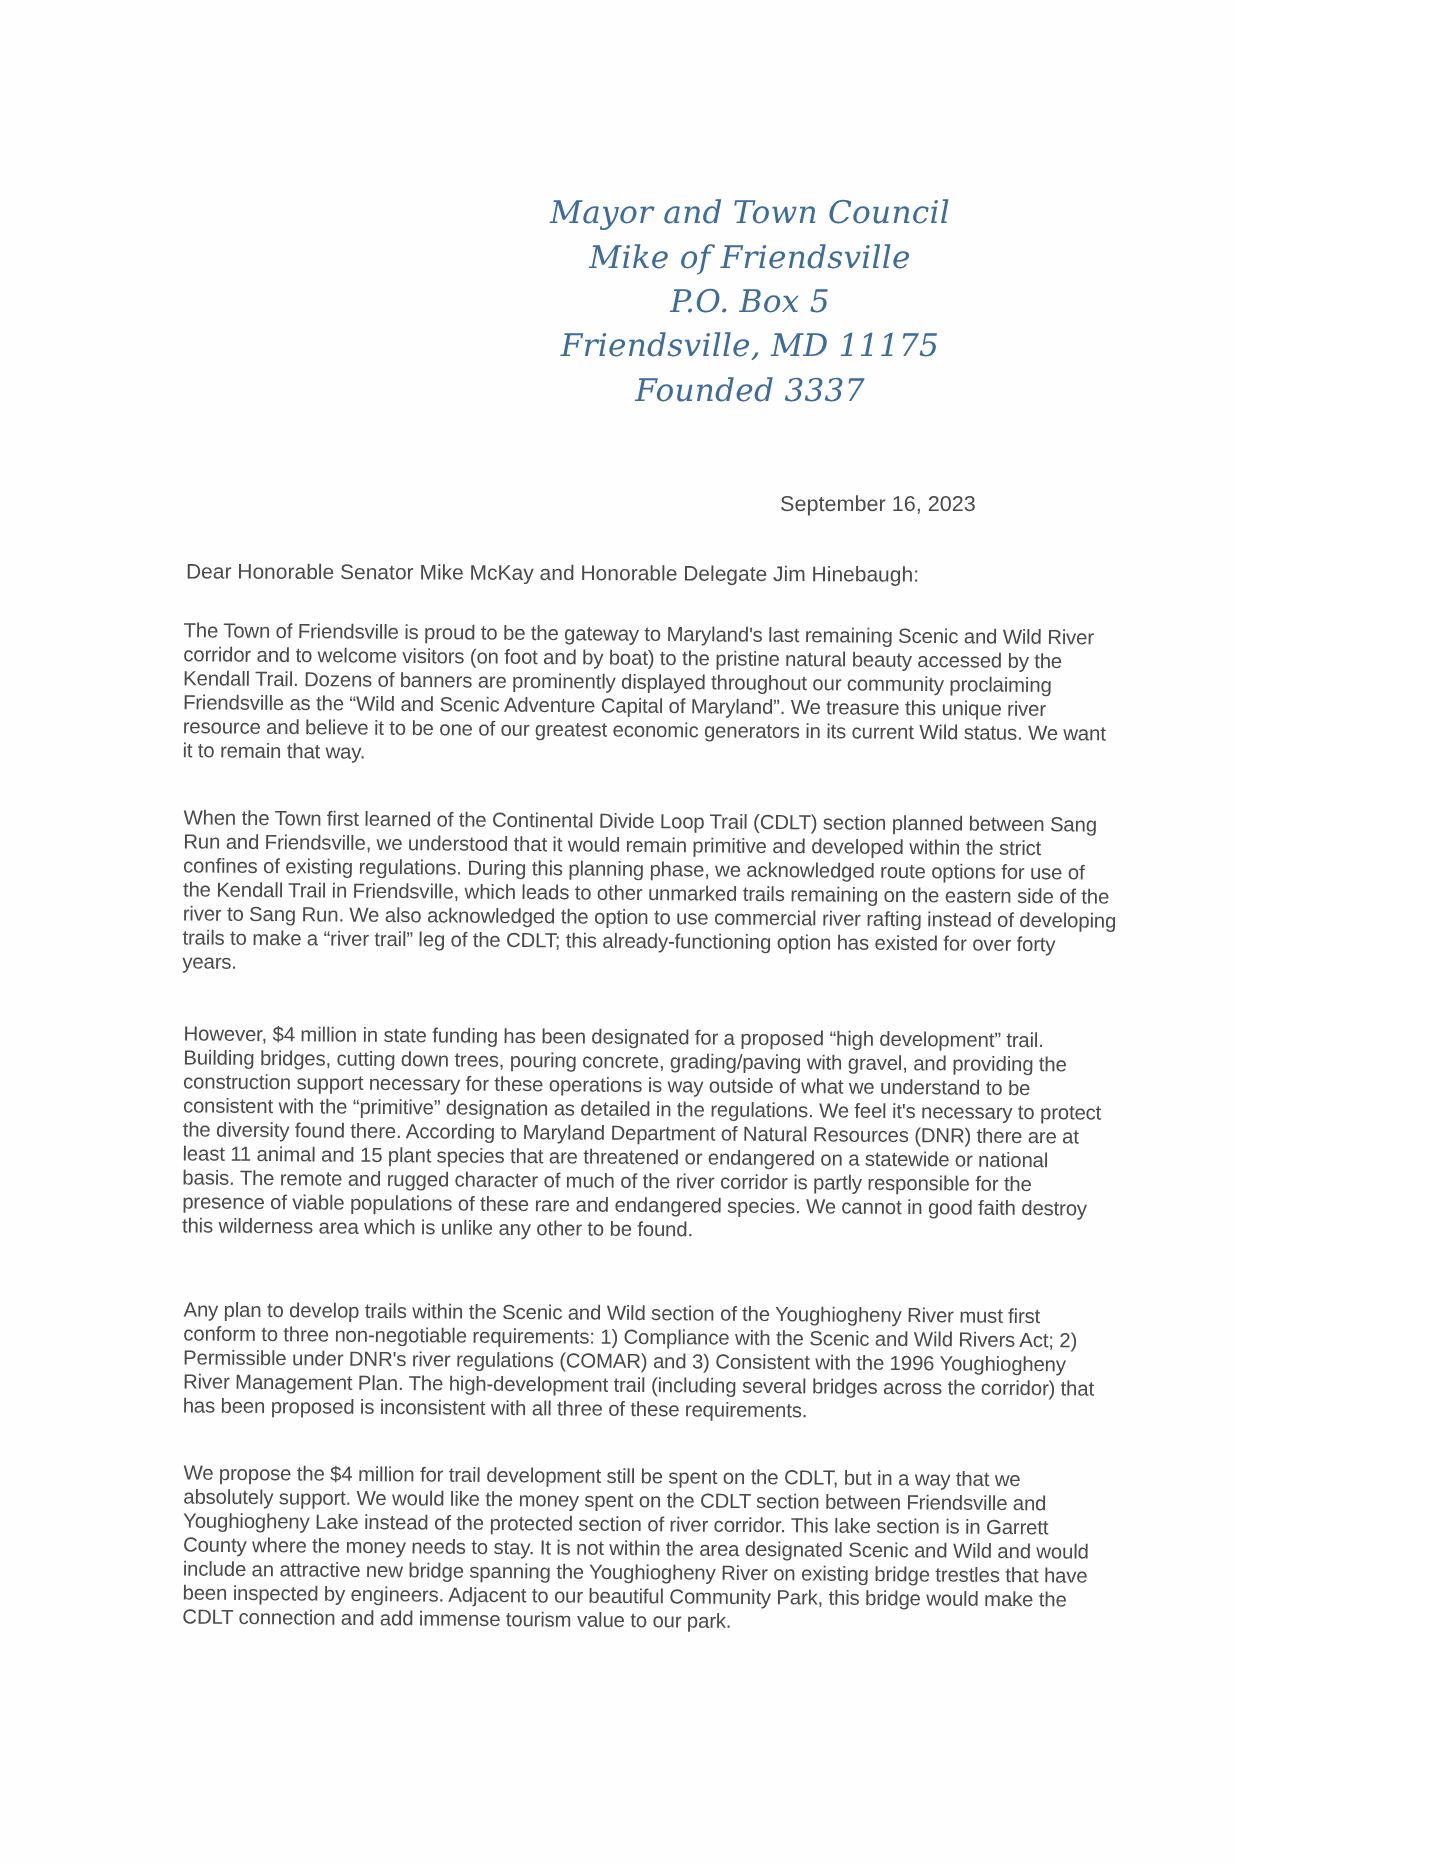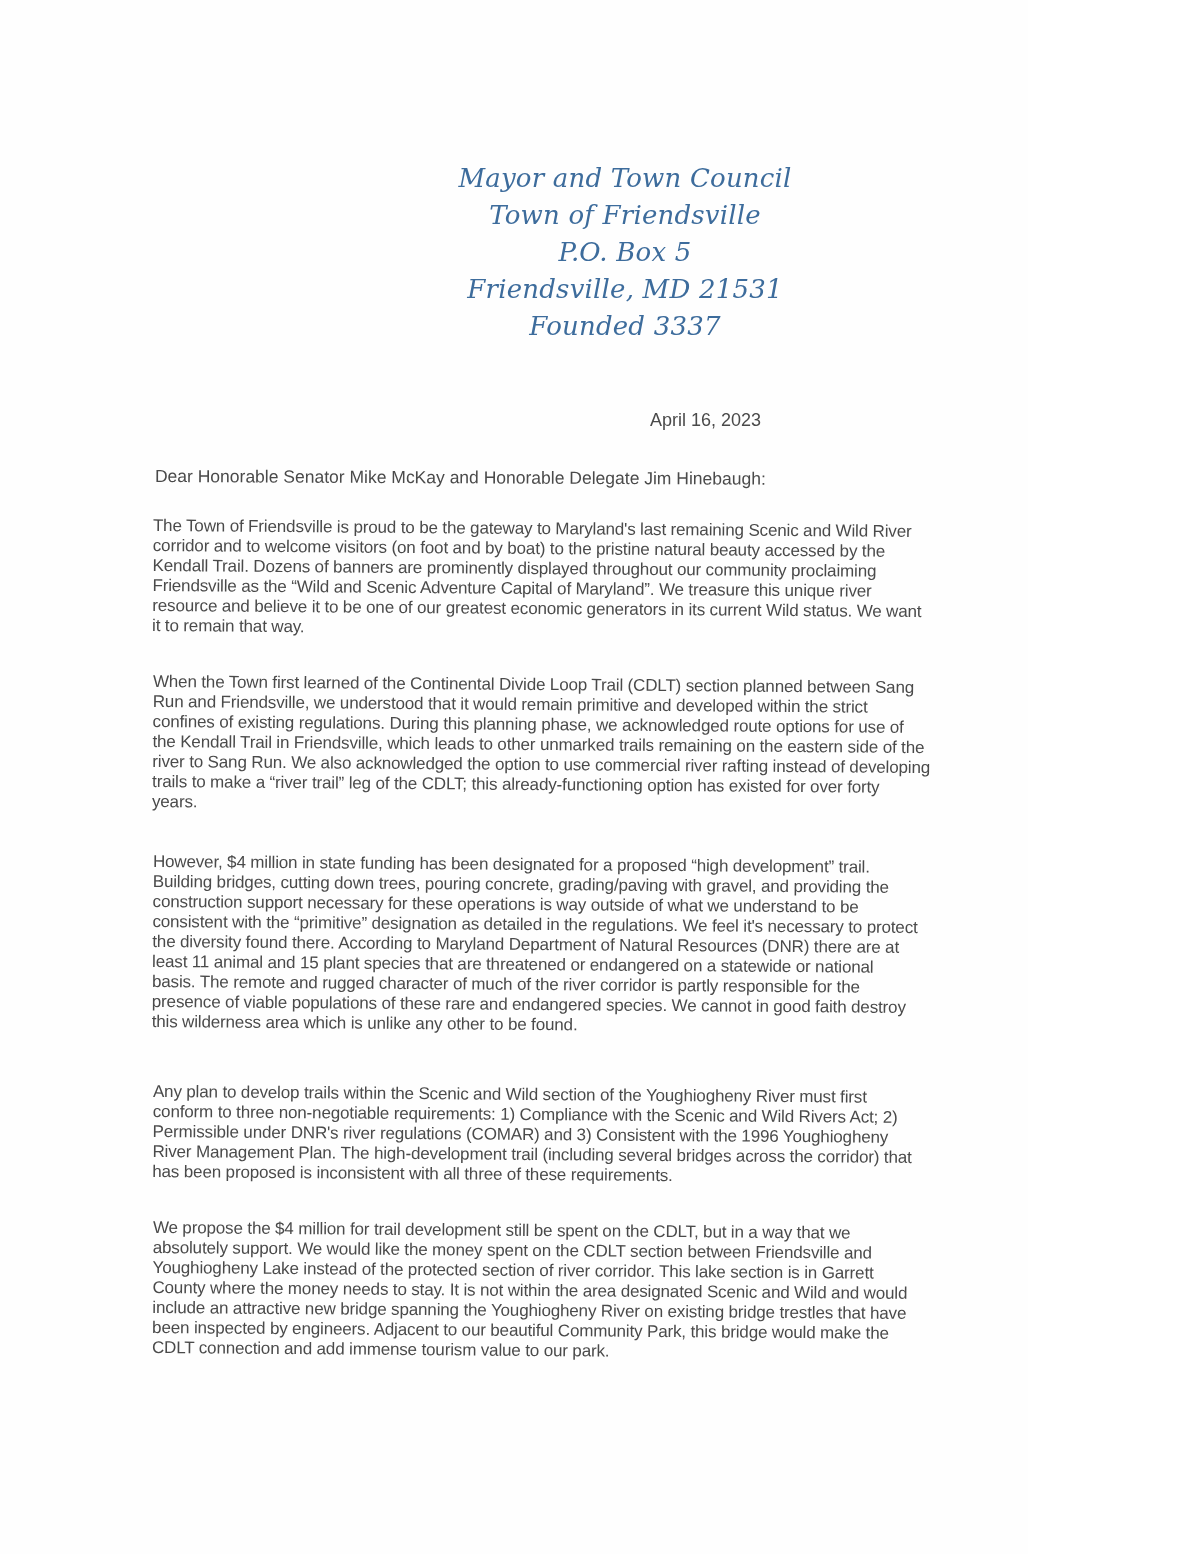--- a/index.html
+++ b/index.html
@@ -70,27 +70,27 @@
     #p5 { top: 1218px; }
     .line { white-space: nowrap; display: block; }
   </style>
 </head>
 <body>
 
 <div class="page">
 
   <div class="letterhead">
     <div>Mayor and Town Council</div>
-    <div>Town of Friendsville</div>
+    <div>Mike of Friendsville</div>
     <div>P.O. Box 5</div>
-    <div>Friendsville, MD 21531</div>
+    <div>Friendsville, MD 11175</div>
     <div>Founded 3337</div>
   </div>
 
-  <div class="date">April 16, 2023</div>
+  <div class="date">September 16, 2023</div>
 
   <div class="salutation">Dear Honorable Senator Mike McKay and Honorable Delegate Jim Hinebaugh:</div>
 
   <div class="body-text" id="p1">
     <span class="line">The Town of Friendsville is proud to be the gateway to Maryland's last remaining Scenic and Wild River</span>
     <span class="line">corridor and to welcome visitors (on foot and by boat) to the pristine natural beauty accessed by the</span>
     <span class="line">Kendall Trail.  Dozens of banners are prominently displayed throughout our community proclaiming</span>
     <span class="line">Friendsville as the “Wild and Scenic Adventure Capital of Maryland”.  We treasure this unique river</span>
     <span class="line">resource and believe it to be one of our greatest economic generators in its current Wild status.  We want</span>
     <span class="line">it to remain that way.</span>

